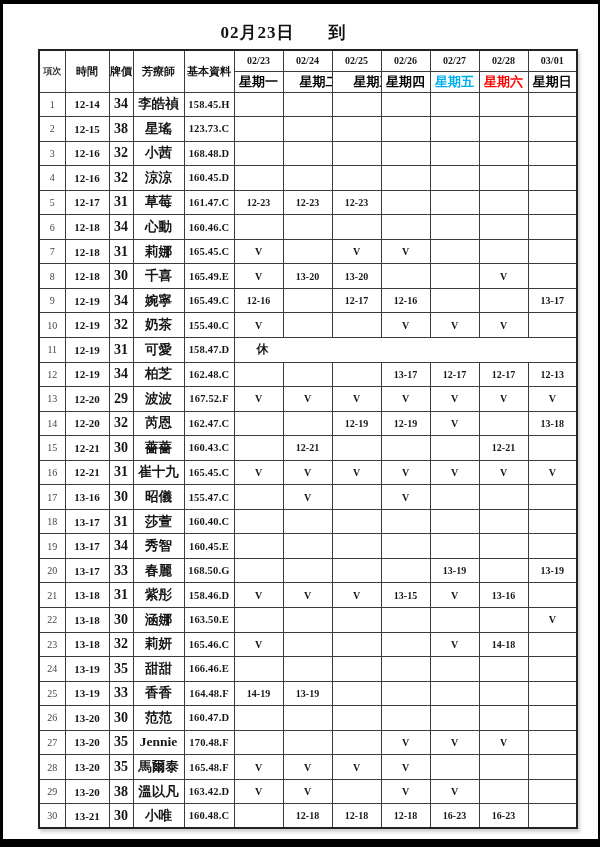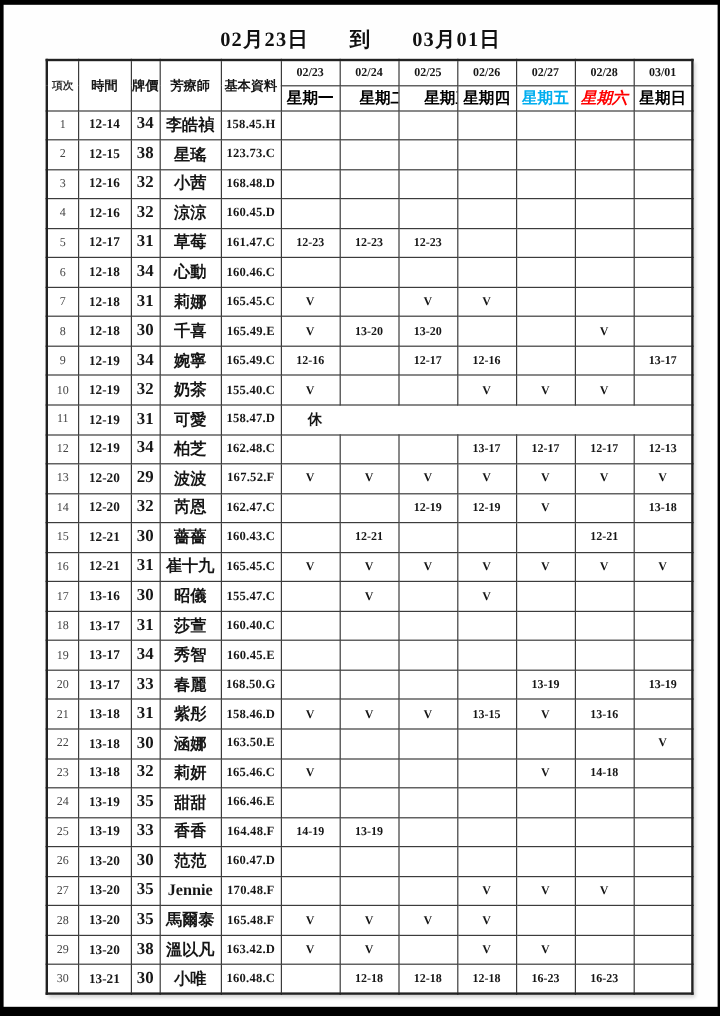--- a/index.html
+++ b/index.html
@@ -65,21 +65,20 @@
 </style>
 </head>
 <body>
 
 <div class="page">
   <div class="title">
     <span>02月23日</span>
     <span class="gap"></span>
     <span>到</span>
     <span class="gap"></span>
-    <span>03月01日</span>
   </div>
 
   <table>
     <colgroup>
       <col style="width:26px">
         <col style="width:44px">
         <col style="width:24px">
       <col style="width:51px">
         <col style="width:50px">
       <col style="width:49px">
@@ -104,21 +103,21 @@
           <th class="h-date">02/27</th>
           <th class="h-date">02/28</th>
           <th class="h-date">03/01</th>
         </tr>
       <tr id="row-weekdays">
           <th class="h-week" style="color: rgb(0, 0, 0);">星期一</th>
           <th class="h-week" style="color: rgb(0, 0, 0); padding-left: 16px;">星期二</th>
           <th class="h-week" style="color: rgb(0, 0, 0); padding-left: 21px;">星期三</th>
           <th class="h-week" style="color: rgb(0, 0, 0);">星期四</th>
           <th class="h-week" style="color: rgb(0, 174, 239);">星期五</th>
-          <th class="h-week" style="color: rgb(255, 0, 0); font-style: italic;">星期六</th>
+          <th class="h-week" style="color: rgb(255, 0, 0);">星期六</th>
           <th class="h-week" style="color: rgb(0, 0, 0);">星期日</th>
         </tr>
     </thead>
     <tbody id="tbody">
         <tr>
           <td class="idx">1</td>
           <td class="time">12-14</td>
           <td class="price">34</td>
           <td class="name">李皓禎</td>
           <td class="info">158.45.H</td>

